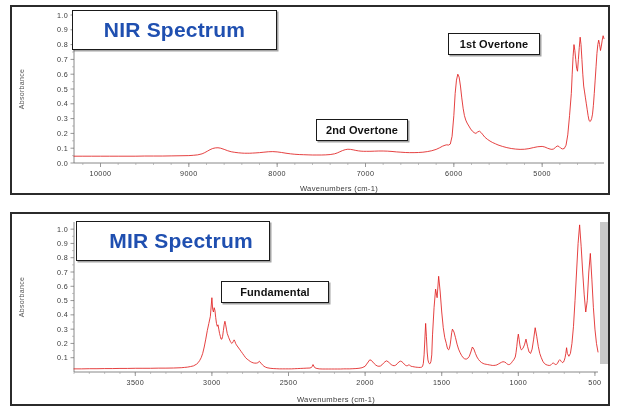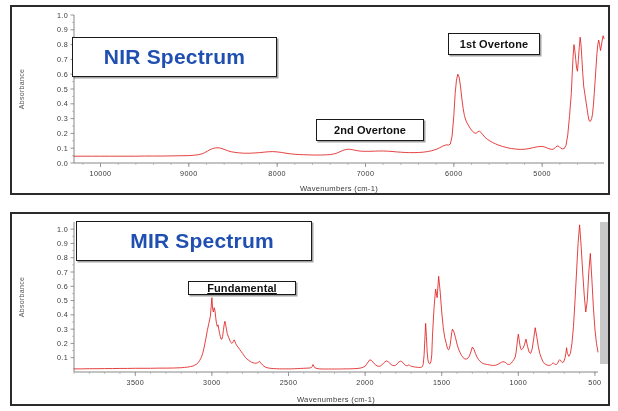--- a/index.html
+++ b/index.html
@@ -70,28 +70,28 @@
     letter-spacing:0.2px;
     border-width:1.5px;
   }
   .callout{
     font-size:11px;
     font-weight:bold;
     letter-spacing:0.1px;
   }
 
   
-  #title-nir   {left:72px;  top:10px;  width:205px; height:40px;margin-top:27px;}
+  #title-nir   {left:72px;  top:10px;  width:205px; height:40px;}
   #lbl-3rd     {left:157px; top:119px; width:105px; height:22px;}
-  #lbl-2nd     {left:316px; top:119px; width:108px; height:22px;}
+  #lbl-2nd     {left:316px; top:119px; width:92px; height:22px;}
   #lbl-1st     {left:448px; top:33px;  width:92px; height:22px;}
 
   
-  #title-mir   {left:76px;  top:221px; width:236px; height:40px;padding-left:16px;}
-  #lbl-fund    {left:188px; top:281px; width:108px; height:14px;text-decoration:underline;}
+  #title-mir   {left:76px;  top:221px; width:194px; height:40px;padding-left:16px;}
+  #lbl-fund    {left:221px; top:281px; width:108px; height:22px;}
 
   .spec-line{fill:none;stroke:#e02020;stroke-width:0.85;
     stroke-linejoin:round;stroke-linecap:round;}
   .axis-line{stroke:#6a6a6a;stroke-width:0.8;}
   .tickmark{stroke:#6a6a6a;stroke-width:0.7;}
   .tickmark-minor{stroke:#9a9a9a;stroke-width:0.6;}
   .grab-edge{fill:#c8c8c8;}
 </style>
 </head>
 <body>

